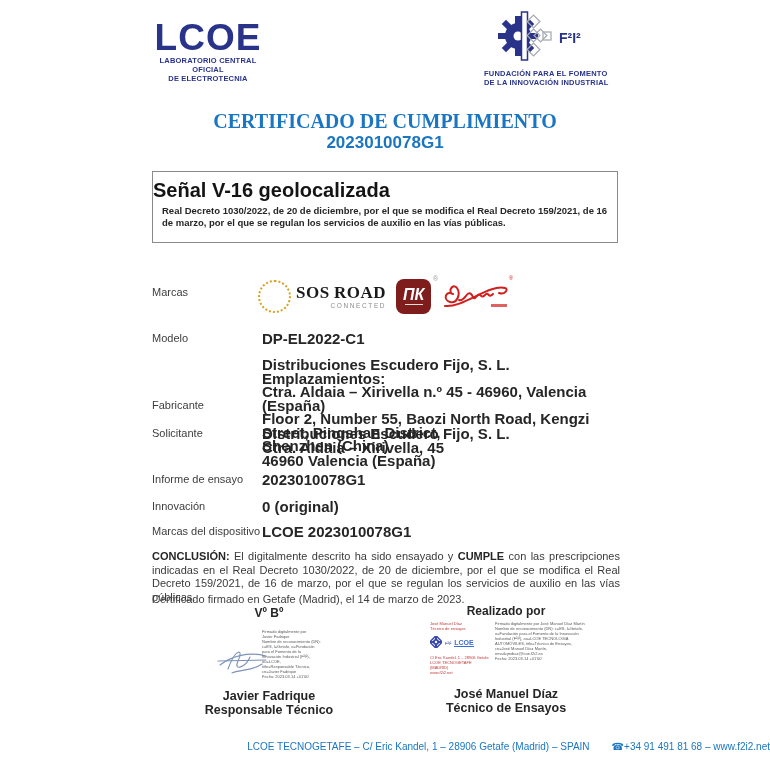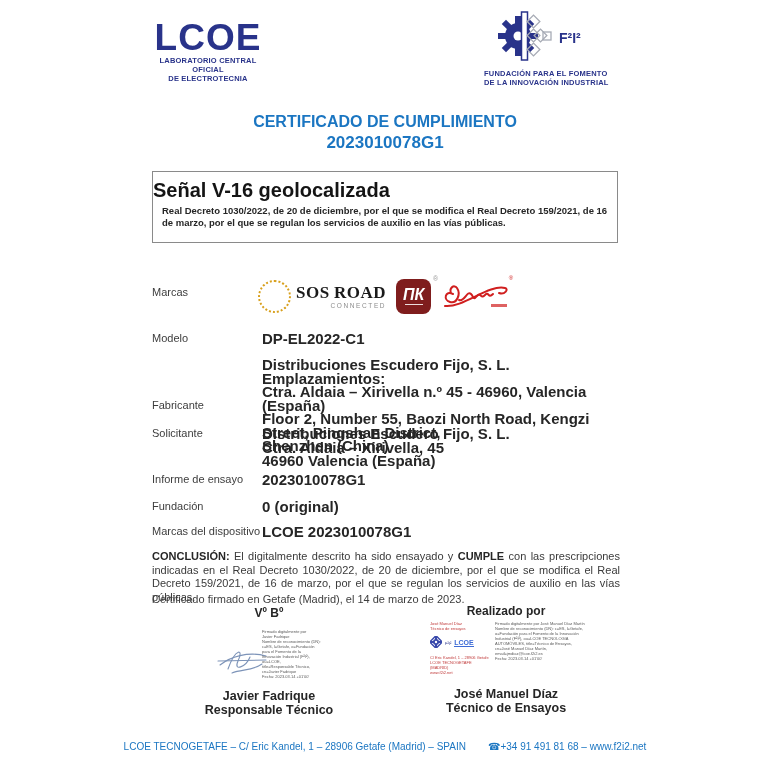--- a/index.html
+++ b/index.html
@@ -11,21 +11,21 @@
   .lcoe-title{font-size:37px;font-weight:bold;line-height:36px;letter-spacing:1px;}
   .lcoe-sub{font-size:7.5px;font-weight:bold;line-height:9px;letter-spacing:0.2px;}
   .f2i2{position:absolute;left:482px;top:10px;width:164px;color:#29338a;}
   .f2i2-top{display:flex;align-items:center;gap:7px;padding-left:14px;height:56px;}
   .f2i2-acronym{font-size:14px;font-weight:bold;}
   .f2i2-cap{font-size:7.5px;font-weight:bold;line-height:9px;margin-top:3px;padding-left:2px;letter-spacing:0.2px;}
 
   
   .doc-title{position:absolute;left:0;top:110px;width:770px;text-align:center;
              font-weight:bold;color:#1b76c2;}
-  .doc-title-1{font-size:16px;line-height:23px;}
+  .doc-title-1{font-size:20px;line-height:23px;font-family:Liberation Serif, serif;}
   .doc-title-2{font-size:17px;line-height:20px;}
 
   
   .product-box{position:absolute;left:152px;top:171px;width:464px;height:70px;
                border:1px solid #8a8a8a;text-align:left;background:#fff;}
   .pb-title{font-size:20px;font-weight:bold;color:#141414;margin-top:7px;}
   .pb-reg{font-size:9.5px;font-weight:bold;color:#262626;line-height:11.5px;
           width:446px;margin:3px auto 0 auto;}
 
   
@@ -66,21 +66,21 @@
   .stamp-left{width:60px;}
   .stamp-red{font-size:4px;line-height:5px;color:#c03a3a;white-space:pre-line;}
   .stamp-org-row{display:flex;align-items:center;gap:3px;margin:3px 0;}
   .stamp-f2i2{font-size:4px;color:#29338a;}
   .stamp-lcoe{font-size:7px;font-weight:bold;color:#3d6bd6;border-bottom:1px solid #3d6bd6;}
   .stamp-smallprint{width:96px;}
   .sig-name{font-size:12.5px;font-weight:bold;color:#262626;margin-top:4px;line-height:14px;}
   .sig-role{font-size:12.5px;font-weight:bold;color:#262626;line-height:14px;}
 
   
-  .footer{position:absolute;left:0;top:741px;width:770px;text-align:center;
+  .footer{position:absolute;left:0;top:741px;width:770px;text-align:right;
           font-size:10px;color:#1b76c2;}
   .footer-gap{display:inline-block;width:22px;}
 </style>
 </head>
 <body>
 
 <div class="page">
 
   <div class="lcoe">
     <div class="lcoe-title">LCOE</div>
@@ -185,21 +185,21 @@
       <div>46960 Valencia (España)</div>
     </div>
   </div>
 
   <div class="field-row" style="top:473px;">
     <div class="field-label">Informe de ensayo</div>
     <div class="field-value">2023010078G1</div>
   </div>
 
   <div class="field-row" style="top:500px;">
-    <div class="field-label">Fundación</div>
+    <div class="field-label">Innovación</div>
     <div class="field-value">0 (original)</div>
   </div>
 
   <div class="field-row" style="top:525px;">
     <div class="field-label">Marcas del dispositivo</div>
     <div class="field-value">LCOE 2023010078G1</div>
   </div>
 
   <div class="conclusion">
     <span class="bold">CONCLUSIÓN:</span><span> El digitalmente descrito ha sido ensayado y </span><span class="bold">CUMPLE</span><span> con las prescripciones indicadas en el Real Decreto 1030/2022, de 20 de diciembre, por el que se modifica el Real Decreto 159/2021, de 16 de marzo, por el que se regulan los servicios de auxilio en las vías públicas.</span>

